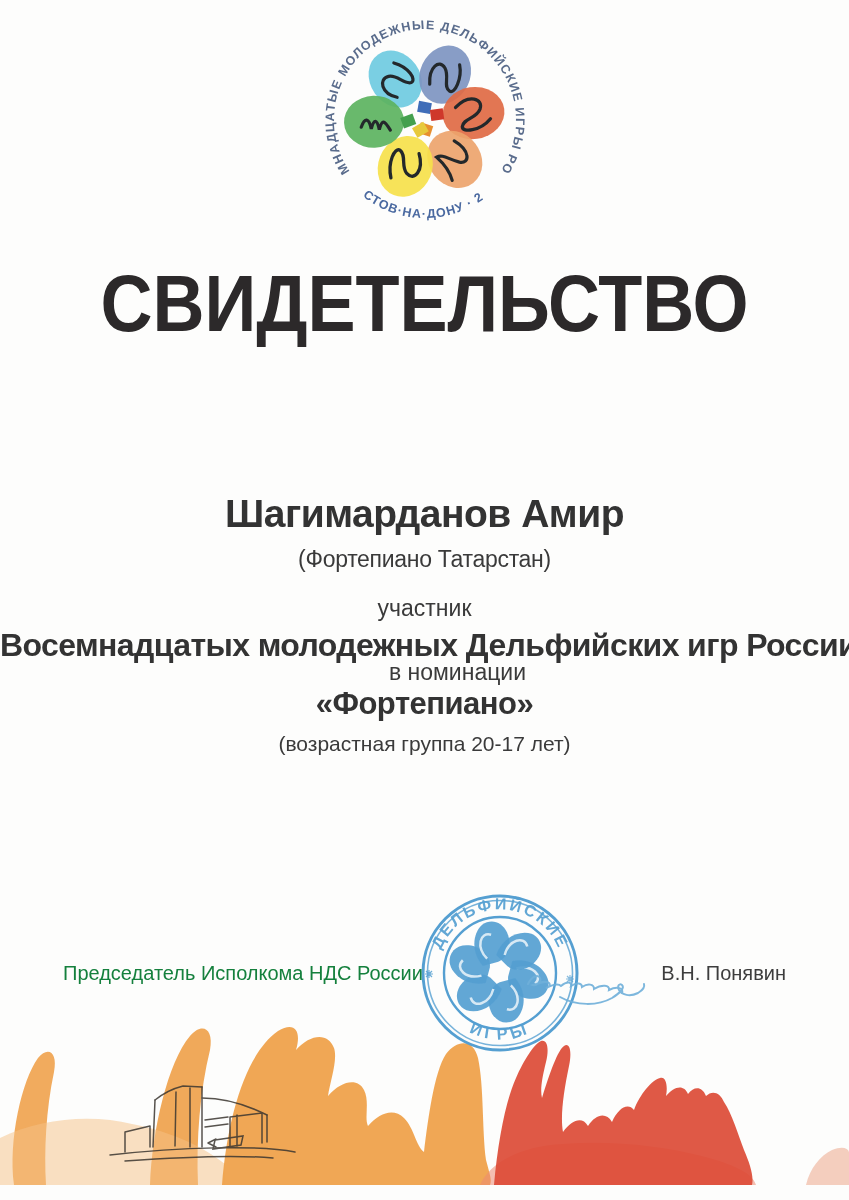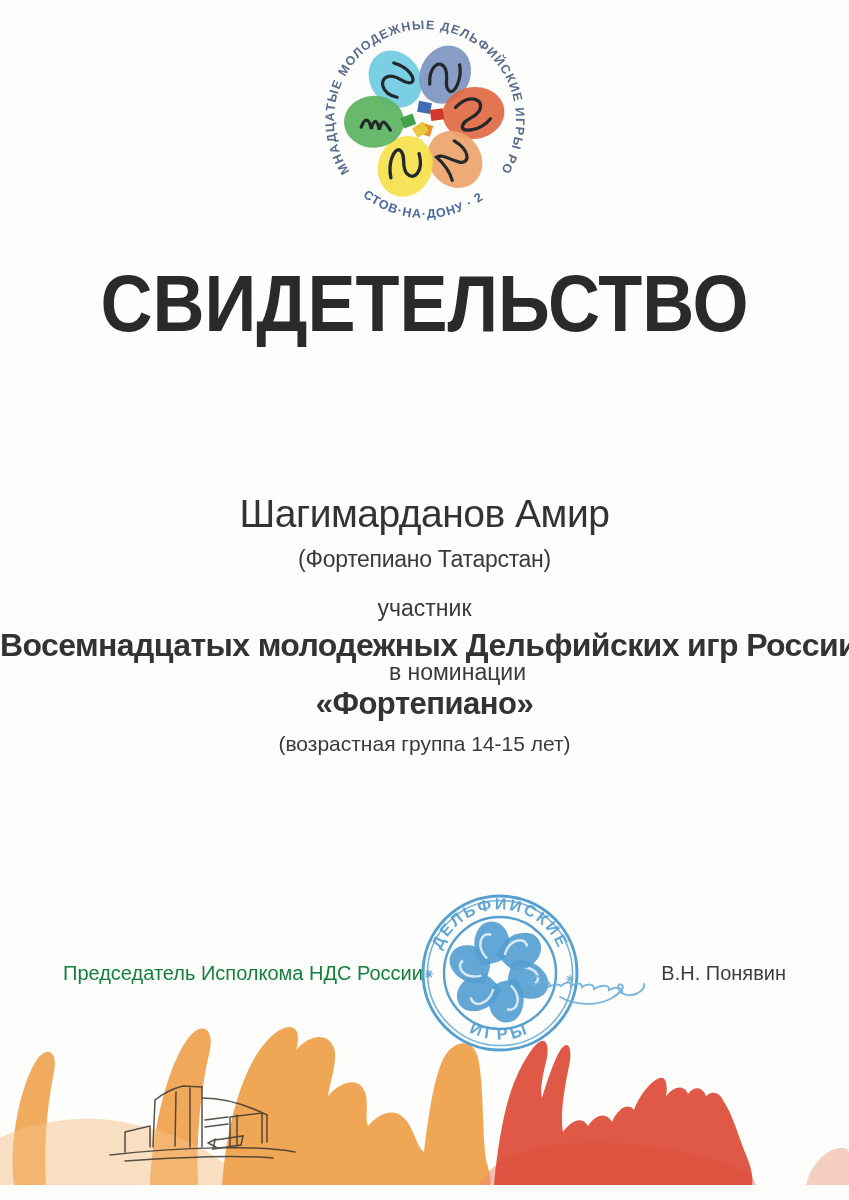--- a/index.html
+++ b/index.html
@@ -12,21 +12,21 @@
     overflow:hidden;
     font-family:"Liberation Sans", sans-serif;
     color:#3a3a3a;
   }
   .art { position:absolute; left:0; top:0; }
   .txt { position:absolute; left:0; width:849px; text-align:center; white-space:nowrap; }
   .title {
     top:264px; font-size:80px; font-weight:700; color:#2c292a;
     transform:scaleX(0.9); transform-origin:center; letter-spacing:0px; line-height:1;
   }
-  .name   { top:493px; font-size:39px; font-weight:400; color:#333333; letter-spacing:-0.5px; line-height:1.1; }
+  .name   { top:493px; font-size:39px; font-weight:700; color:#333333; letter-spacing:-0.5px; line-height:1.1; }
   .region { top:546px; font-size:23px; font-weight:400; color:#3a3a3a; letter-spacing:-0.3px; }
   .role   { top:595px; font-size:23px; color:#3a3a3a; }
   .event  { top:627px; font-size:32px; font-weight:700; color:#333333; letter-spacing:-0.6px; }
   .nomlbl { top:659px; font-size:23px; color:#3a3a3a;margin-left:33px; }
   .nom    { top:686px; font-size:31px; font-weight:700; color:#333333; letter-spacing:-0.5px; }
   .age    { top:732px; font-size:21px; color:#3a3a3a; }
   .sig-left  { position:absolute; top:962px; left:63px;  font-size:20px; color:#15803d; white-space:nowrap; }
   .sig-right { position:absolute; top:962px; right:63px; font-size:20px; color:#3d3d3d; white-space:nowrap; }
   .logo-arc-top    { font-size:12.5px; font-weight:700; letter-spacing:1.2px; }
   .logo-arc-bottom { font-size:12.5px; font-weight:700; letter-spacing:1px; }
@@ -198,16 +198,16 @@
     </g>
   </svg>
 
   <div class="txt title">СВИДЕТЕЛЬСТВО</div>
   <div class="txt name">Шагимарданов Амир</div>
   <div class="txt region">(Фортепиано Татарстан)</div>
   <div class="txt role">участник</div>
   <div class="txt event">Восемнадцатых молодежных Дельфийских игр России</div>
   <div class="txt nomlbl">в номинации</div>
   <div class="txt nom">«Фортепиано»</div>
-  <div class="txt age">(возрастная группа 14-15 лет)</div>
+  <div class="txt age">(возрастная группа 20-17 лет)</div>
   <div class="sig-left">Председатель Исполкома НДС России</div>
   <div class="sig-right">В.Н. Понявин</div>
 </div>
 
 </body></html>

